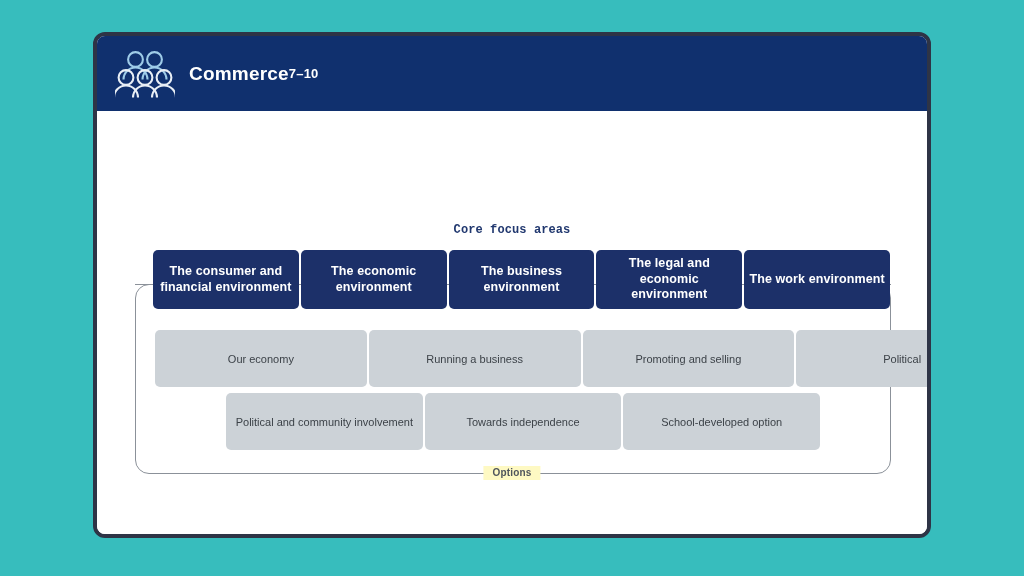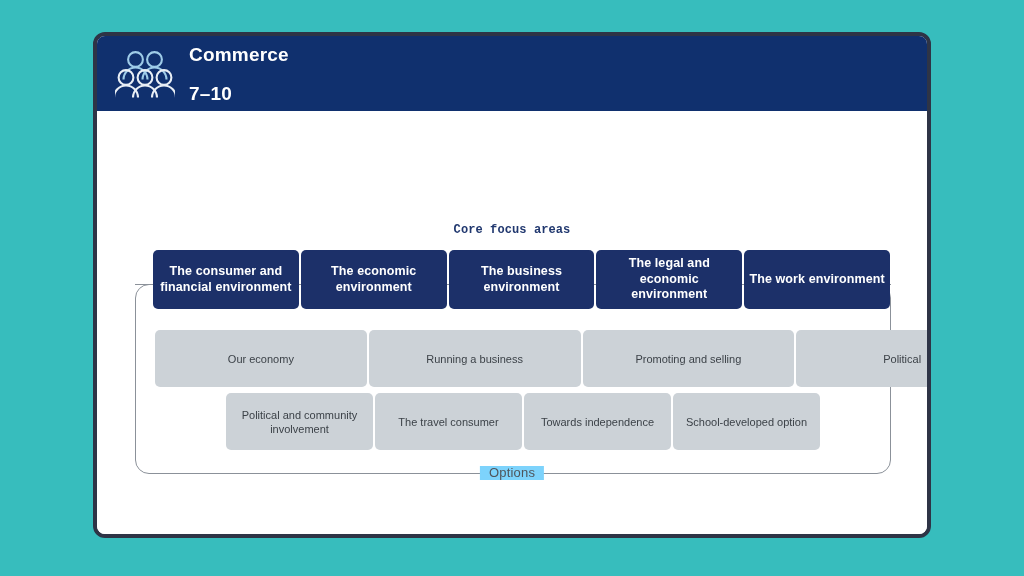--- a/index.html
+++ b/index.html
@@ -43,35 +43,33 @@
 
   #people-icon {
     width: 60px;
     height: 48px;
     flex: 0 0 auto;
     margin-right: 14px;
   }
 
   #header-text {
     display: flex;
-    flex-direction: column;
     justify-content: center;
     color: #ffffff;
     letter-spacing: .2px;
-    gap: 16px;
   }
 
   #header-title {
     font-size: 19px;
     font-weight: bold;
     line-height: 23px;
   }
 
   #header-years {
-    font-size: 19px;
+    font-size: 13px;
     font-weight: bold;
     line-height: 23px;
   }
 
   
   #body-area {
     position: absolute;
     left: 0;
     top: 75px;
     right: 0;
@@ -103,24 +101,24 @@
     border: 1.4px solid #8b9199;
     border-radius: 14px;
     background: transparent;
   }
 
   #options-label {
     position: absolute;
     left: 50%;
     top: 355px;
     transform: translateX(-50%);
-    background: #7dd3fc;
+    background: #fef9c3;
     padding: 0 9px;
-    font-size: 13px;
-    font-weight: normal;
+    font-size: 10px;
+    font-weight: bold;
     color: #4f555c;
     letter-spacing: .2px;
     line-height: 14px;
   }
 
   
   #connector-line {
     position: absolute;
     left: 38px;
     top: 173px;
@@ -237,21 +235,20 @@
 
     <div class="opt-row" id="opt-row-1">
       <div class="opt-box">Our economy</div>
       <div class="opt-box">Running a business</div>
       <div class="opt-box">Promoting and selling</div>
       <div class="opt-box">Political</div>
     </div>
 
     <div class="opt-row" id="opt-row-2">
       <div class="opt-box">Political and community involvement</div>
-      <div class="opt-box">The travel consumer</div>
       <div class="opt-box">Towards independence</div>
       <div class="opt-box">School-developed option</div>
     </div>
 
     <div id="options-label">Options</div>
 
   </div>
 </div>
 
 </body></html>

